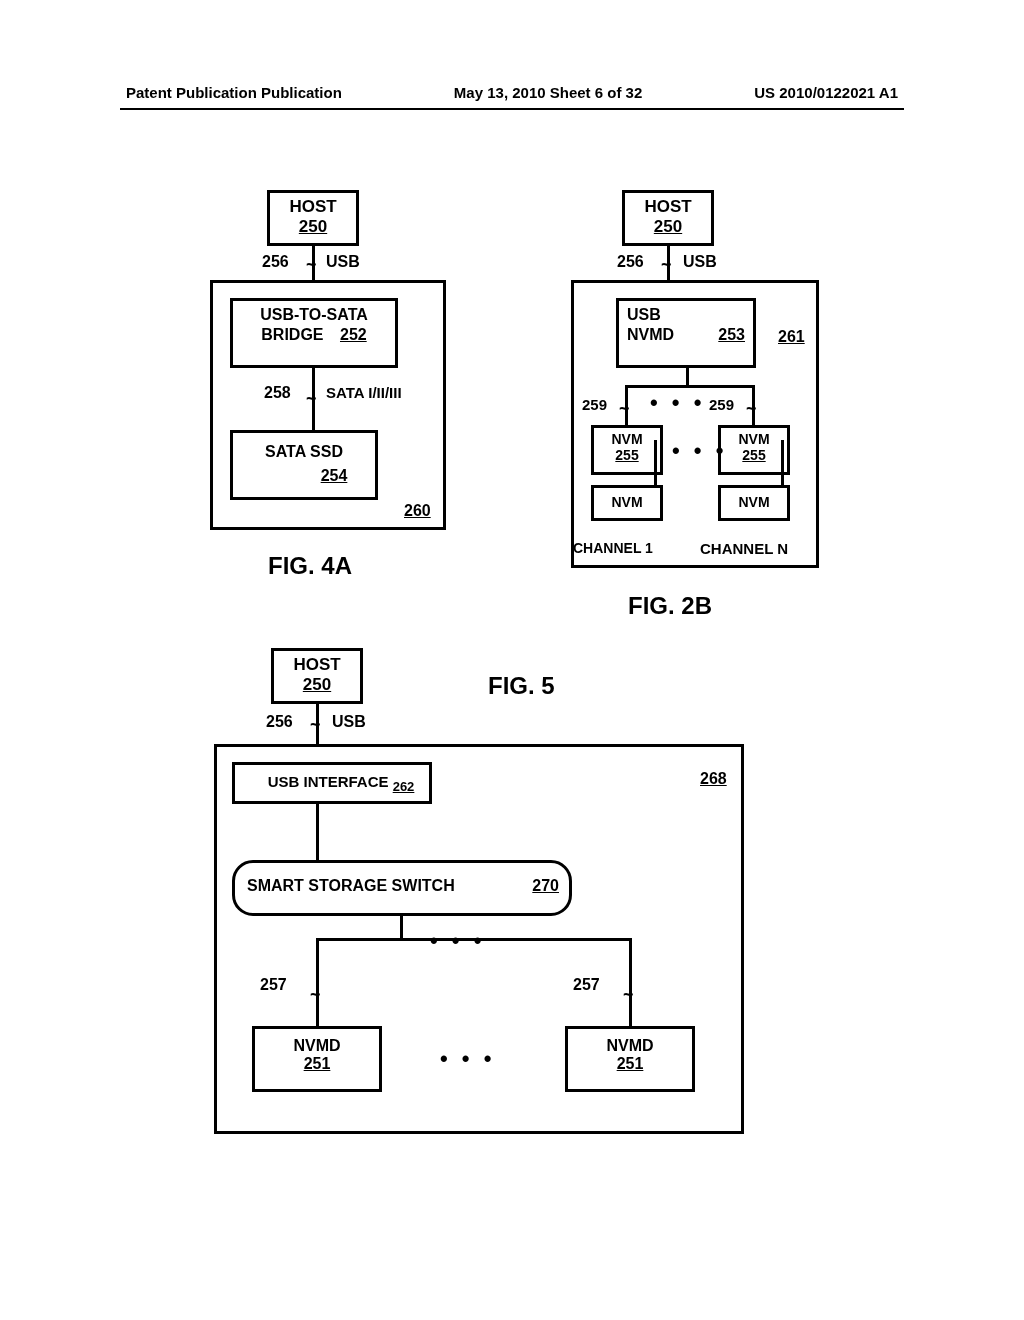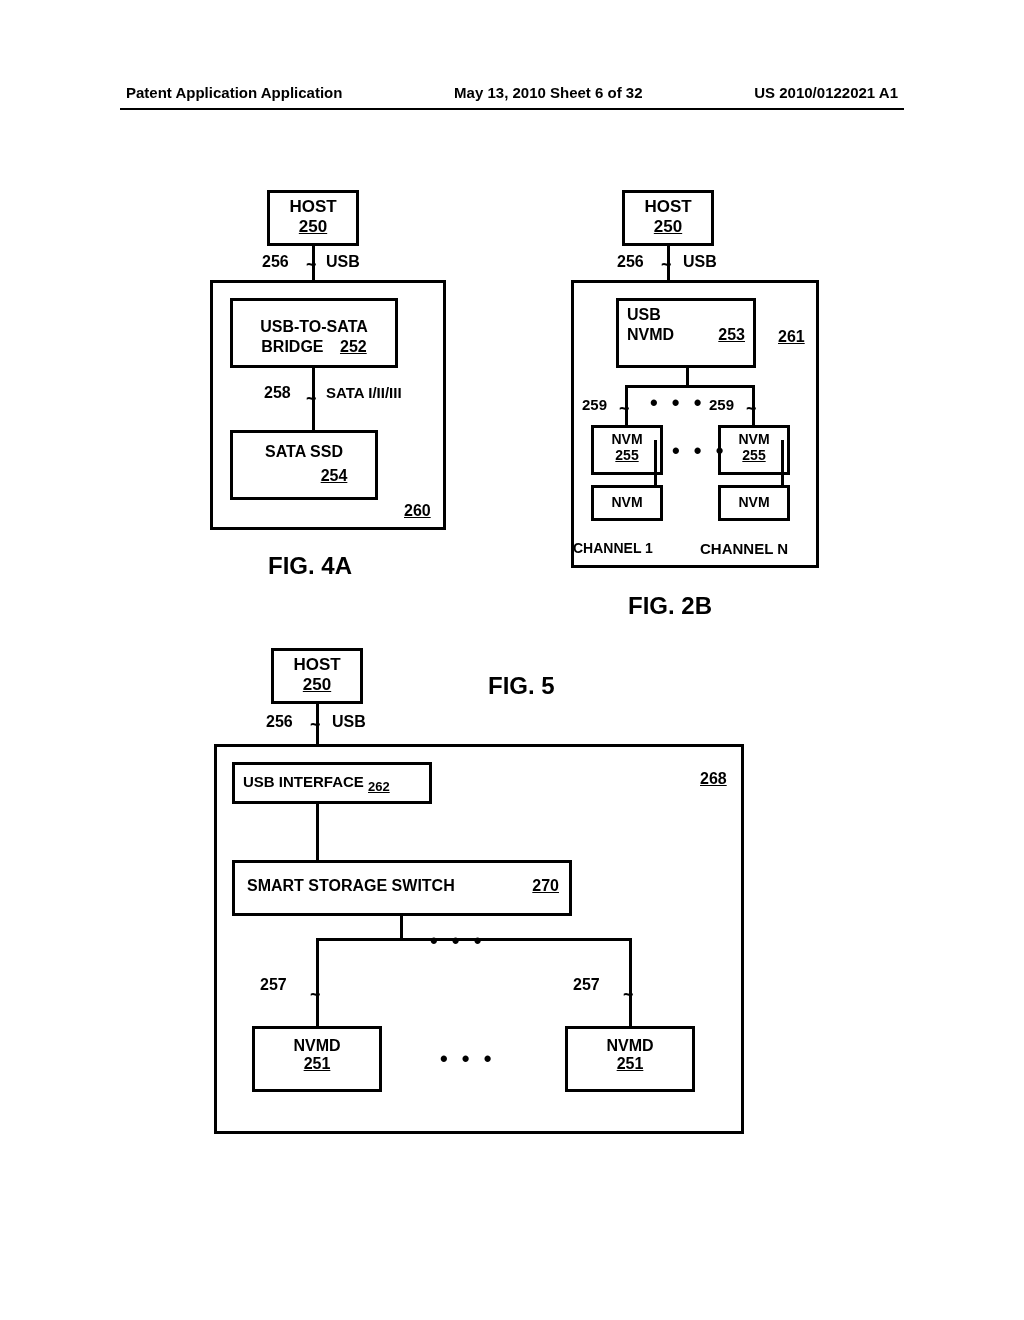--- a/index.html
+++ b/index.html
@@ -74,42 +74,42 @@
     position: absolute;
     font-size: 22px;
     font-weight: bold;
     letter-spacing: 4px;
   }
 </style>
 </head>
 <body>
 
 <div class="page-header">
-  <span>Patent Application Application</span>
+  <span>Patent Publication Publication</span>
   <span>May 13, 2010  Sheet 6 of 32</span>
   <span>US 2010/0122021 A1</span>
 </div>
 <div class="hr-line"></div>
 
 <div class="diagram-area">
 
   <div class="box" style="left:267px; top:10px; width:92px; height:56px; font-size:17px; padding-top:4px;">
     <span>HOST</span><br>
     <span class="ref">250</span>
   </div>
 
   <div class="vline" style="left:312px; top:66px; height:36px;"></div>
   <span class="squig" style="left:306px; top:80px;">~</span>
   <span class="label" style="left:262px; top:73px; font-size:16px;">256</span>
   <span class="label" style="left:326px; top:73px; font-size:16px;">USB</span>
 
   <div class="box" style="left:210px; top:100px; width:236px; height:250px;"></div>
   <span class="label ref" style="left:404px; top:322px; font-size:16px;">260</span>
 
-  <div class="box" style="left:230px; top:118px; width:168px; height:70px; font-size:16px; padding-top:16px; line-height:20px;">
+  <div class="box" style="left:230px; top:118px; width:168px; height:70px; font-size:16px; padding-top:4px; line-height:20px;">
     <span>USB-TO-SATA</span><br>
     <span>BRIDGE</span>
     <span class="ref" style="margin-left:12px;">252</span>
   </div>
 
   <div class="vline" style="left:312px; top:188px; height:62px;"></div>
   <span class="squig" style="left:306px; top:214px;">~</span>
   <span class="label" style="left:264px; top:204px; font-size:16px;">258</span>
   <span class="label" style="left:326px; top:204px; font-size:15px;">SATA I/II/III</span>
 
@@ -181,27 +181,27 @@
   <div class="vline" style="left:316px; top:524px; height:42px;"></div>
   <span class="squig" style="left:310px; top:540px;">~</span>
   <span class="label" style="left:266px; top:533px; font-size:16px;">256</span>
   <span class="label" style="left:332px; top:533px; font-size:16px;">USB</span>
 
   <div class="figcap" style="left:488px; top:492px;">FIG. 5</div>
 
   <div class="box" style="left:214px; top:564px; width:530px; height:390px;"></div>
   <span class="label ref" style="left:700px; top:590px; font-size:16px;">268</span>
 
-  <div class="box" style="left:232px; top:582px; width:200px; height:42px; font-size:15px; text-align:left; padding:8px 6px 0 8px;">
+  <div class="box" style="left:232px; top:582px; width:200px; height:42px; font-size:15px; text-align:center; padding:8px 6px 0 24px;">
     <span>USB INTERFACE</span>
     <span class="ref" style="font-size:13px; vertical-align:sub;">262</span>
   </div>
   <div class="vline" style="left:316px; top:624px; height:58px;"></div>
 
-  <div class="box" style="left:232px; top:680px; width:340px; height:56px; font-size:16px; text-align:left; padding:14px 10px 0 12px;">
+  <div class="box" style="left:232px; top:680px; width:340px; height:56px; font-size:16px; text-align:left; padding:14px 10px 0 12px;border-radius:21px;">
     <span>SMART STORAGE SWITCH</span>
     <span class="ref" style="float:right;">270</span>
   </div>
 
   <div class="vline" style="left:400px; top:736px; height:24px;"></div>
   <div class="hline" style="left:316px; top:758px; width:316px;"></div>
   <div class="vline" style="left:316px; top:758px; height:90px;"></div>
   <div class="vline" style="left:629px; top:758px; height:90px;"></div>
   <span class="dots" style="left:430px; top:748px;">• • •</span>
   <span class="squig" style="left:310px; top:810px;">~</span>

